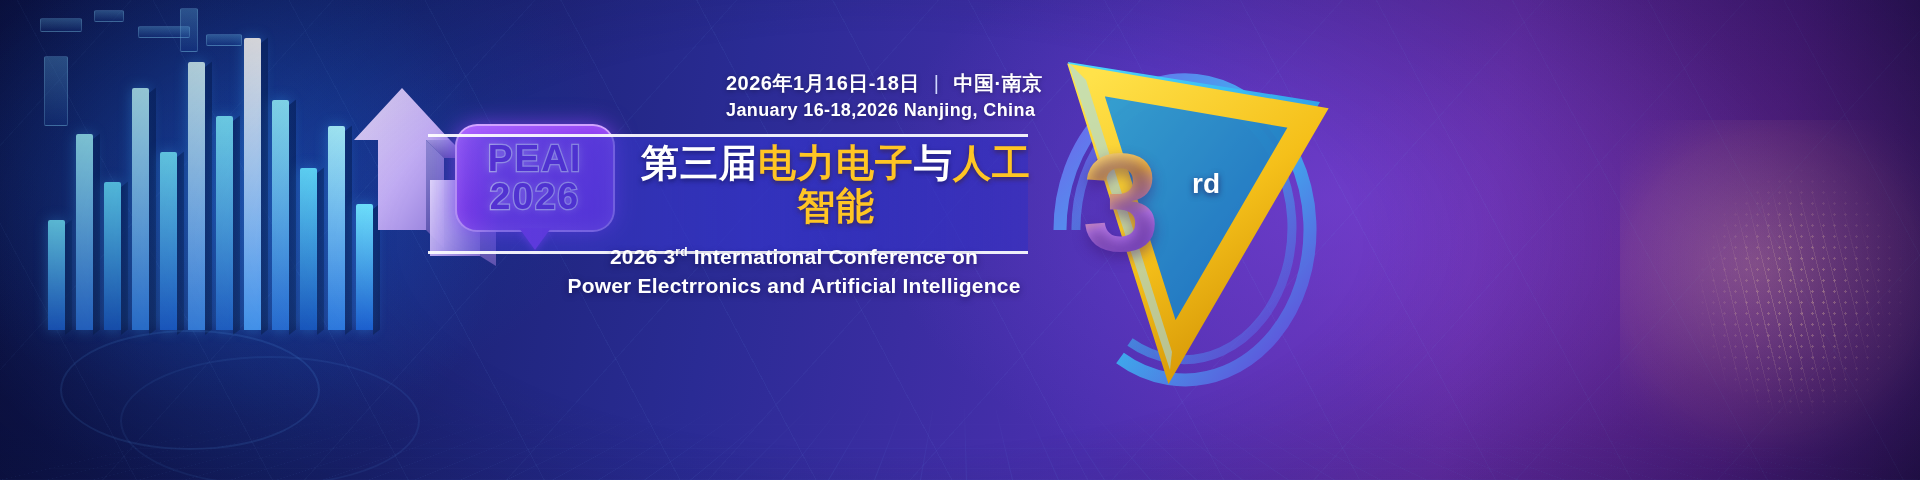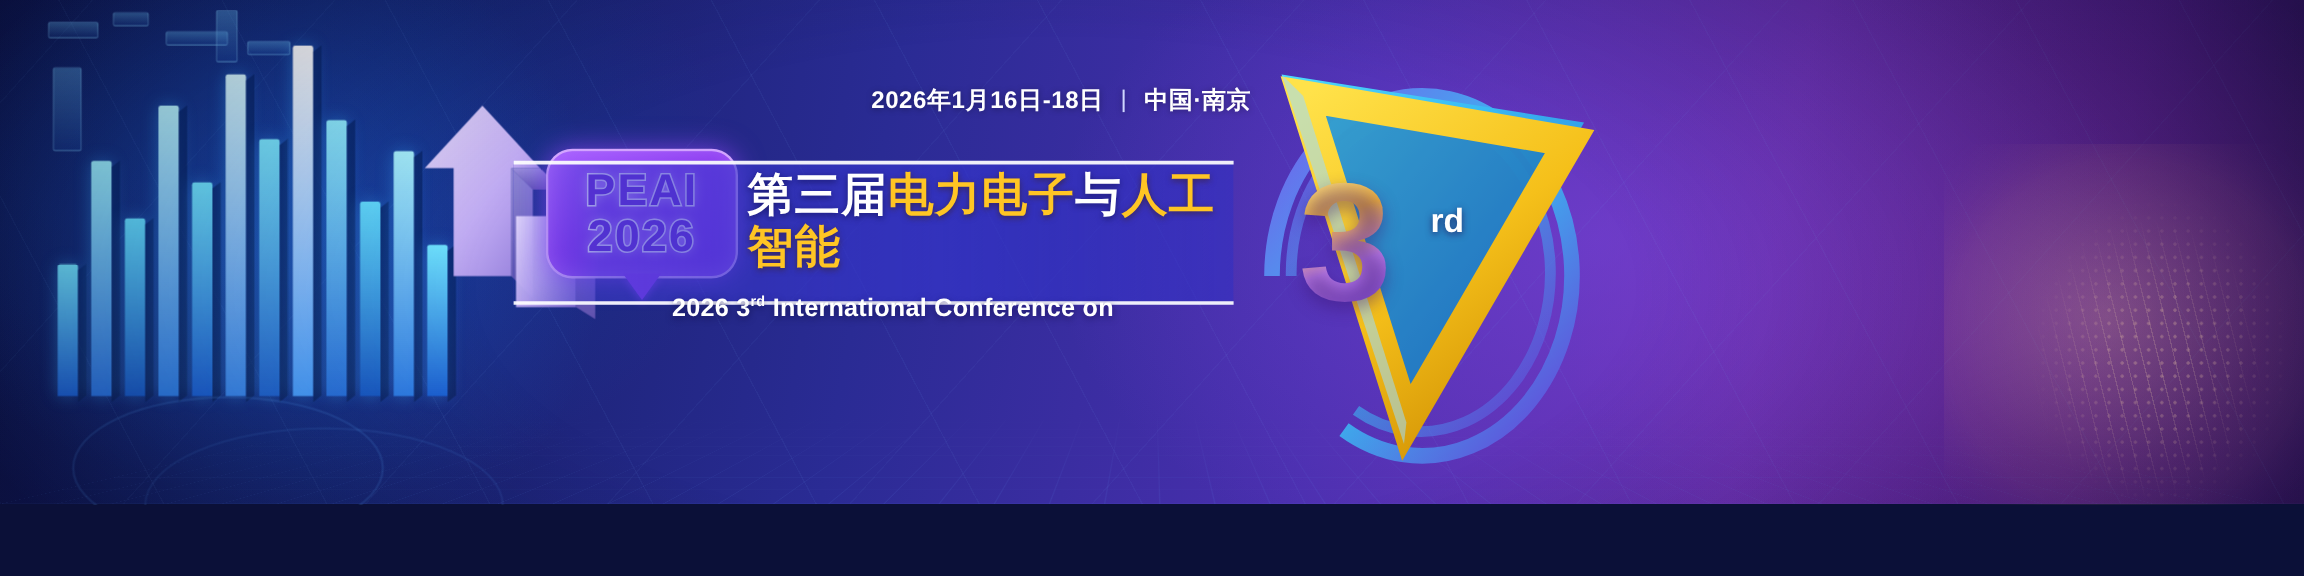--- a/index.html
+++ b/index.html
@@ -1,20 +1,20 @@
 <!DOCTYPE html>
 <html><head>
 <meta charset="utf-8">
 <style>
   * { margin:0; padding:0; box-sizing:border-box; }
   html, body { width:1920px; height:480px; overflow:hidden; background:#0b1038; }
   body { font-family:"Liberation Sans", sans-serif; }
 
   .banner {
-    position:relative; width:1920px; height:420px; overflow:hidden;
+    position:relative; width:1920px; height:480px; overflow:hidden;
     background:
       radial-gradient(ellipse 700px 460px at 1330px 200px, rgba(120,70,220,0.55) 0%, rgba(120,70,220,0) 65%),
       radial-gradient(ellipse 620px 420px at 1720px 260px, rgba(150,60,190,0.50) 0%, rgba(150,60,190,0) 68%),
       radial-gradient(ellipse 520px 380px at 250px 150px, rgba(20,70,170,0.55) 0%, rgba(20,70,170,0) 70%),
       linear-gradient(100deg, #0c1246 0%, #16216b 18%, #2a2b94 38%, #4a2fae 58%, #6a2fb0 76%, #521e8c 90%, #2c1358 100%);
   }
 
   
   .grid-floor {
     position:absolute; left:0; bottom:0; width:1920px; height:230px;
@@ -122,31 +122,31 @@
   }
 
   
   .title-band {
     position:absolute; left:428px; top:134px; width:600px; height:120px;
     background:linear-gradient(90deg, rgba(70,60,200,0.0) 0%, rgba(60,58,205,0.55) 12%, rgba(52,52,200,0.75) 60%, rgba(48,48,195,0.55) 100%);
     border-top:3px solid rgba(255,255,255,0.92);
     border-bottom:3px solid rgba(255,255,255,0.92);
   }
   .cn-title {
-    position:absolute; left:623px; top:142px; width:400px;
-    text-align:left; line-height:1.14;
+    position:absolute; left:636px; top:142px; width:400px;
+    text-align:center; line-height:1.14;
     font-size:38px; font-weight:bold; letter-spacing:1px;
   }
   .cn-white { color:#ffffff; text-shadow:0 2px 5px rgba(10,10,60,0.6); }
   .cn-gold  { color:#ffc524; text-shadow:0 2px 5px rgba(60,30,0,0.55); }
 
   
   .en-title {
     position:absolute; left:560px; top:243px; width:468px;
-    text-align:left; color:#ffffff;
+    text-align:center; color:#ffffff;
     font-size:21px; font-weight:bold; line-height:1.38; letter-spacing:0.2px;
     text-shadow:0 2px 6px rgba(15,10,60,0.55);
   }
   .en-title sup { font-size:12px; vertical-align:super; }
 
   
   .pill {
     position:absolute; left:806px; top:318px; padding:7px 26px;
     border:2px solid rgba(200,165,255,0.95); border-radius:22px;
     background:linear-gradient(180deg, rgba(110,80,210,0.50), rgba(80,50,170,0.38));
@@ -234,31 +234,33 @@
   <div class="peai-badge">
     <div class="peai-line">PEAI</div>
     <div class="peai-line">2026</div>
   </div>
 
   <div class="date-row">
     <span>2026年1月16日-18日</span>
     <span class="date-sep">|</span>
     <span>中国·南京</span>
   </div>
+  <div class="date-en">January 16-18,2026  Nanjing, China</div>
 
   <div class="title-band"></div>
 
   <div class="cn-title">
     <div>
       <span class="cn-white">第三届</span><span class="cn-gold">电力电子</span><span class="cn-white">与</span><span class="cn-gold">人工智能</span>
     </div>
   </div>
 
   <div class="en-title">
     <div><span>2026 3</span><sup>rd</sup><span> International Conference on</span></div>
+    <div>Power Electrronics and Artificial Intelligence</div>
   </div>
 
 
   <div class="emblem">
     <svg viewBox="0 0 330 380" width="330" height="380">
       <defs>
         <linearGradient id="cyanTri" x1="0" y1="0" x2="1" y2="1">
           <stop offset="0%" stop-color="#4de3ff"></stop>
             <stop offset="100%" stop-color="#1a7de0"></stop>
         </linearGradient>

